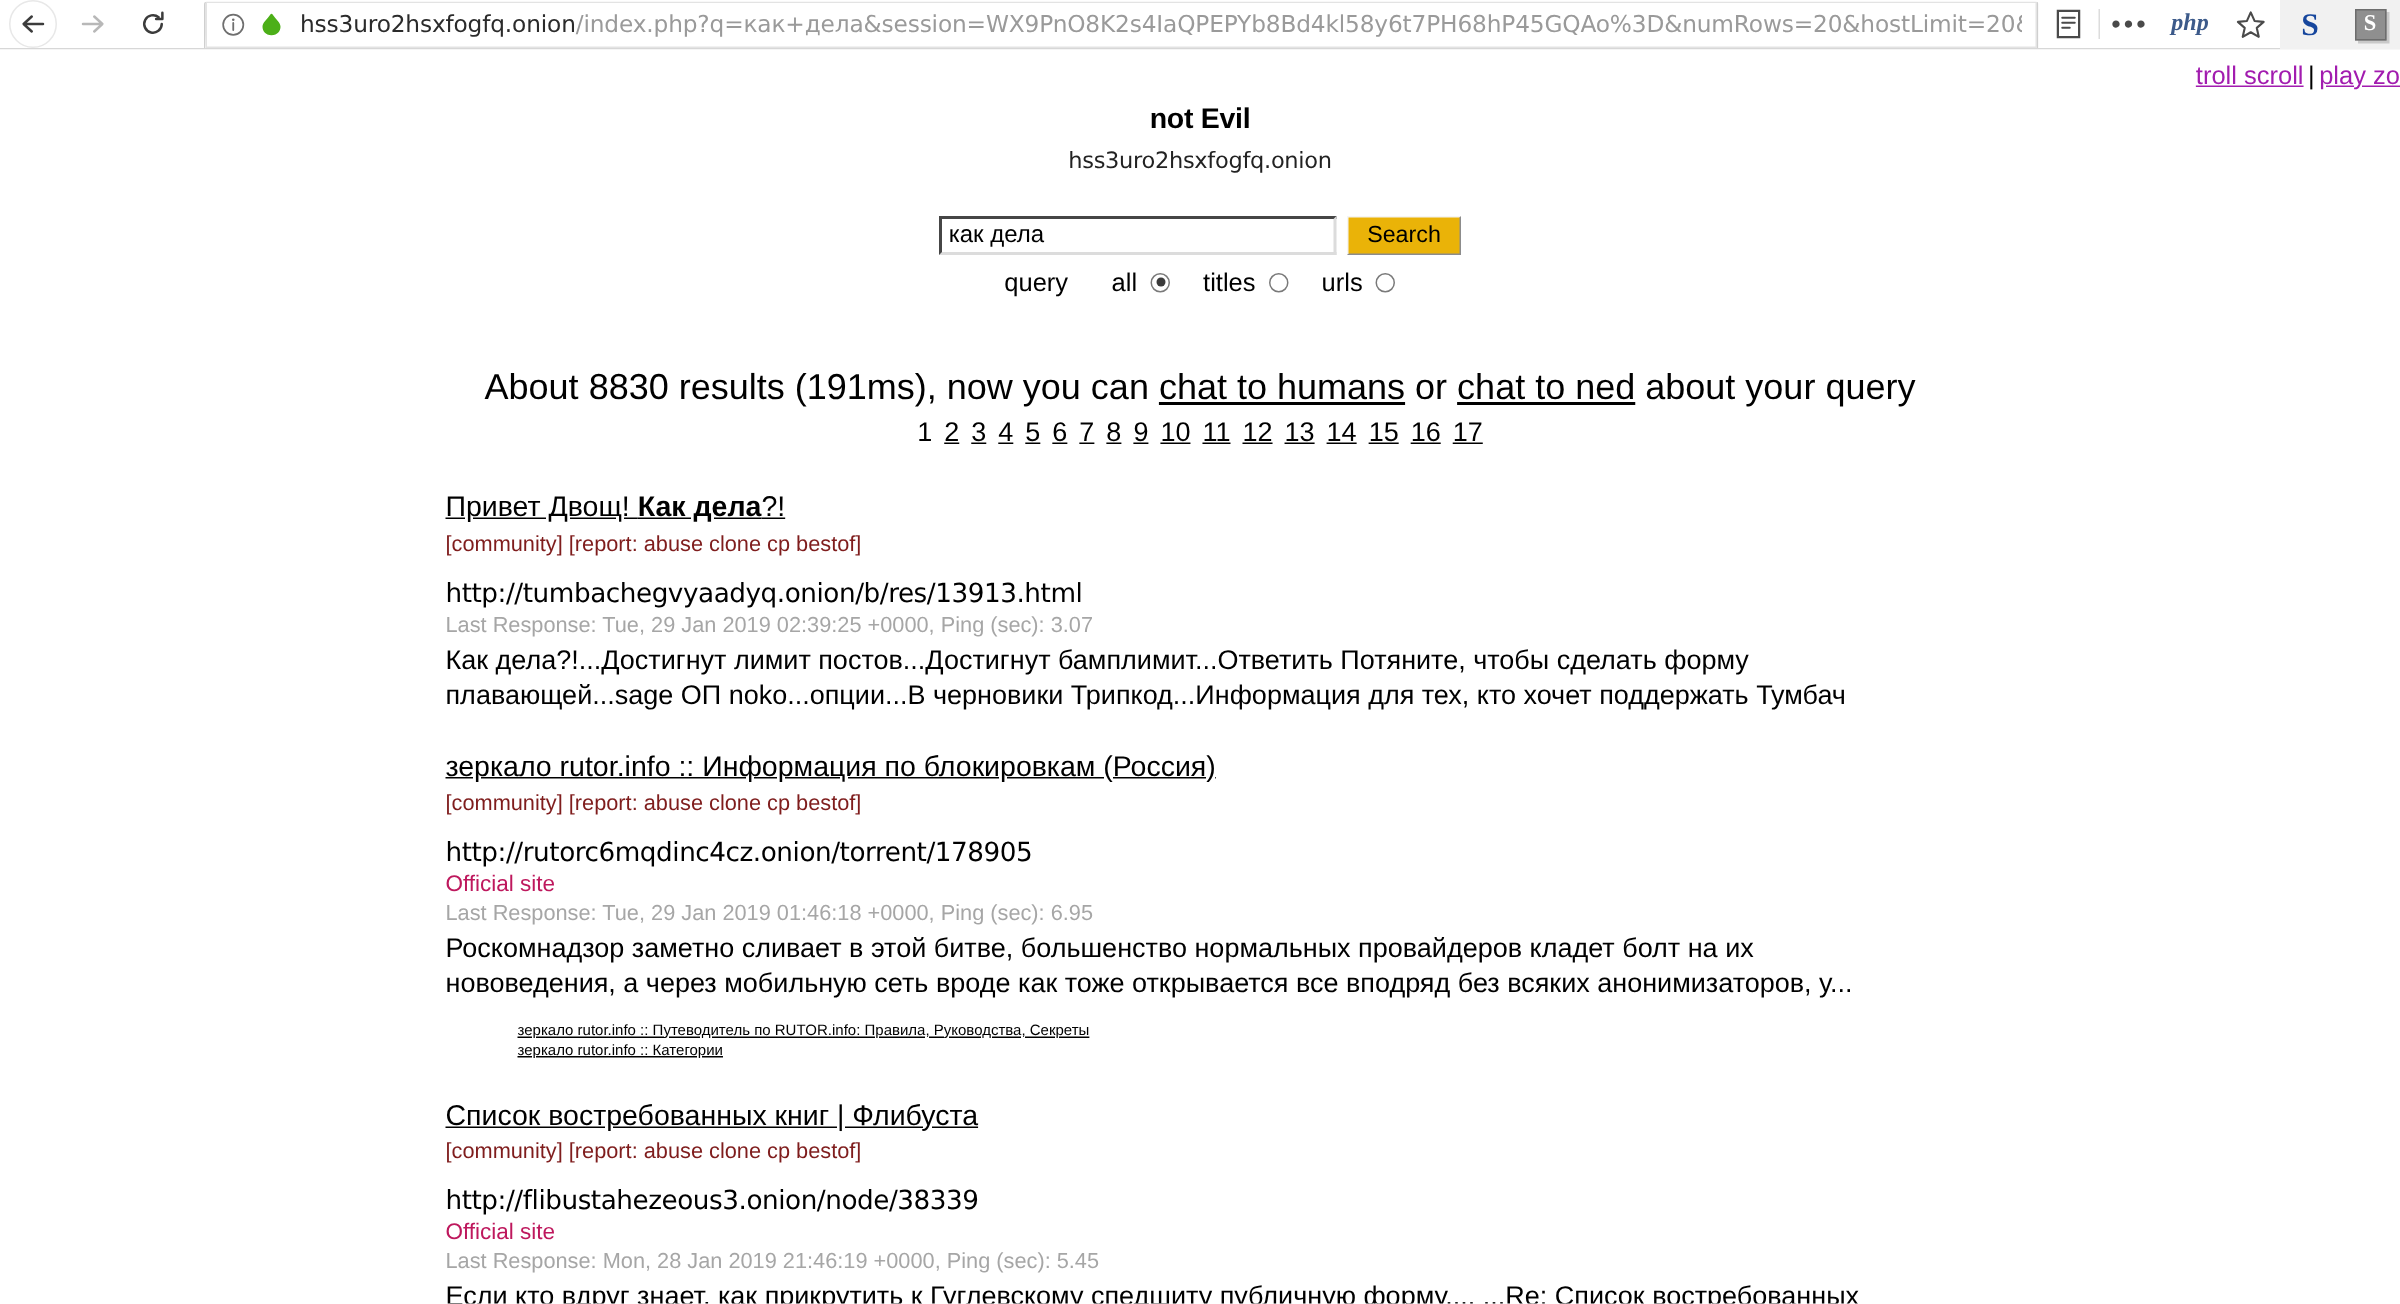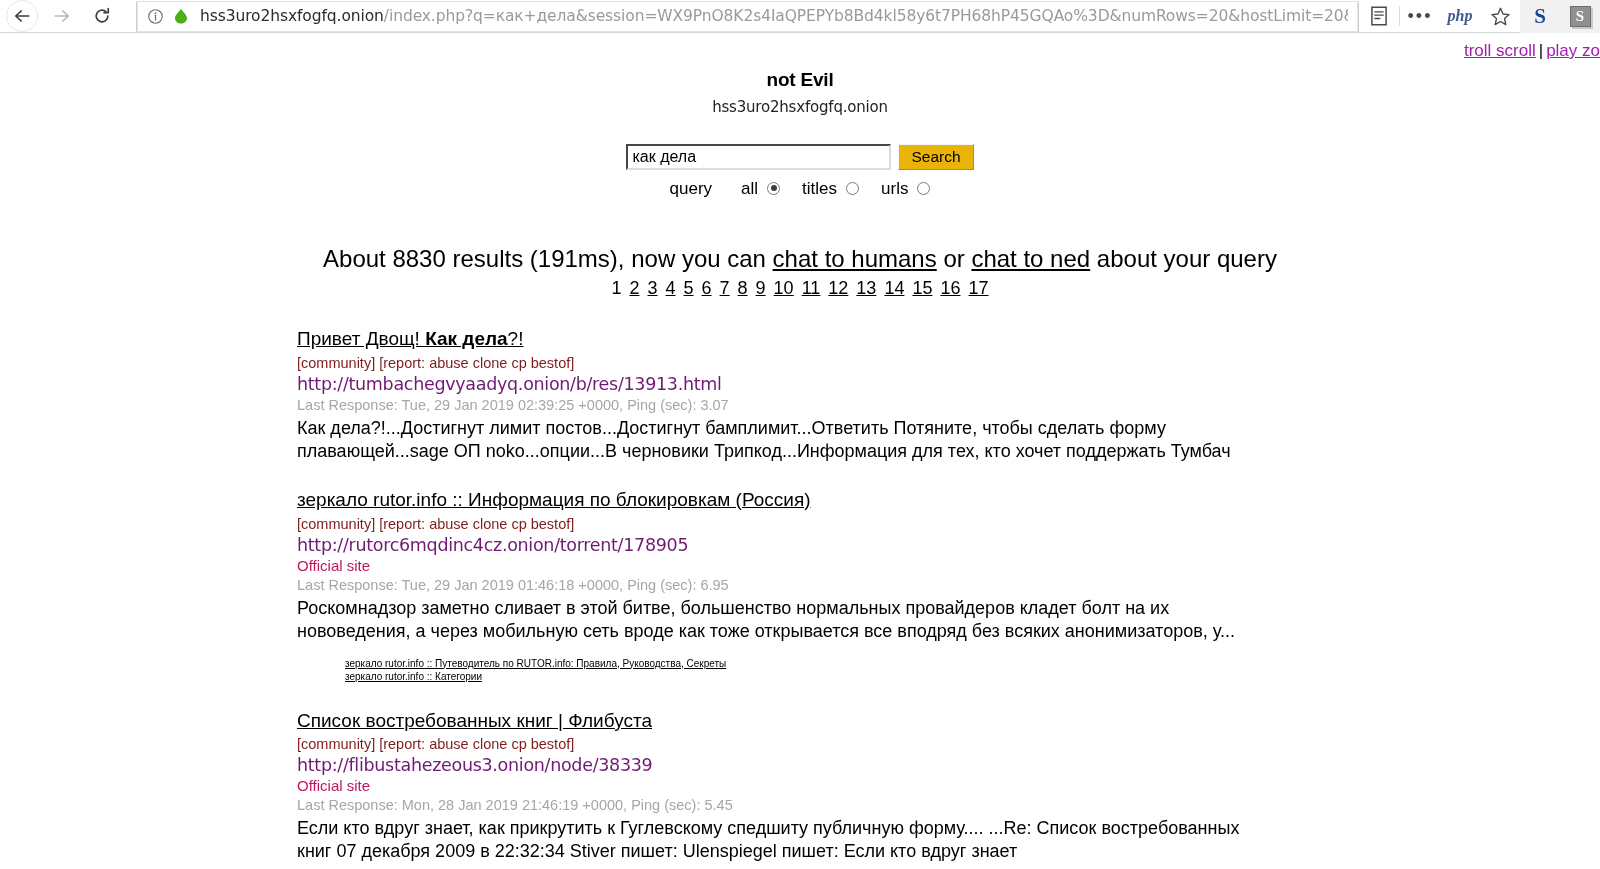--- a/index.html
+++ b/index.html
@@ -237,22 +237,22 @@
   }
   .result-title b { font-weight: bold; }
   .result-tags {
     font-size: 14.5px;
     color: #7f1d1d;
     margin-top: 4px;
     font-family: "Liberation Sans", sans-serif;
   }
   .result-url {
     font-size: 17.5px;
-    color: #701a75;
-    margin-top: 3px;
+    color: #000000;
+    margin-top: 15px;
     font-family: "DejaVu Sans", sans-serif;
     letter-spacing: -0.3px;
   }
   .result-official {
     font-size: 15px;
     color: #be185d;
     margin-top: 2px;
   }
   .result-ping {
     font-size: 14.5px;

